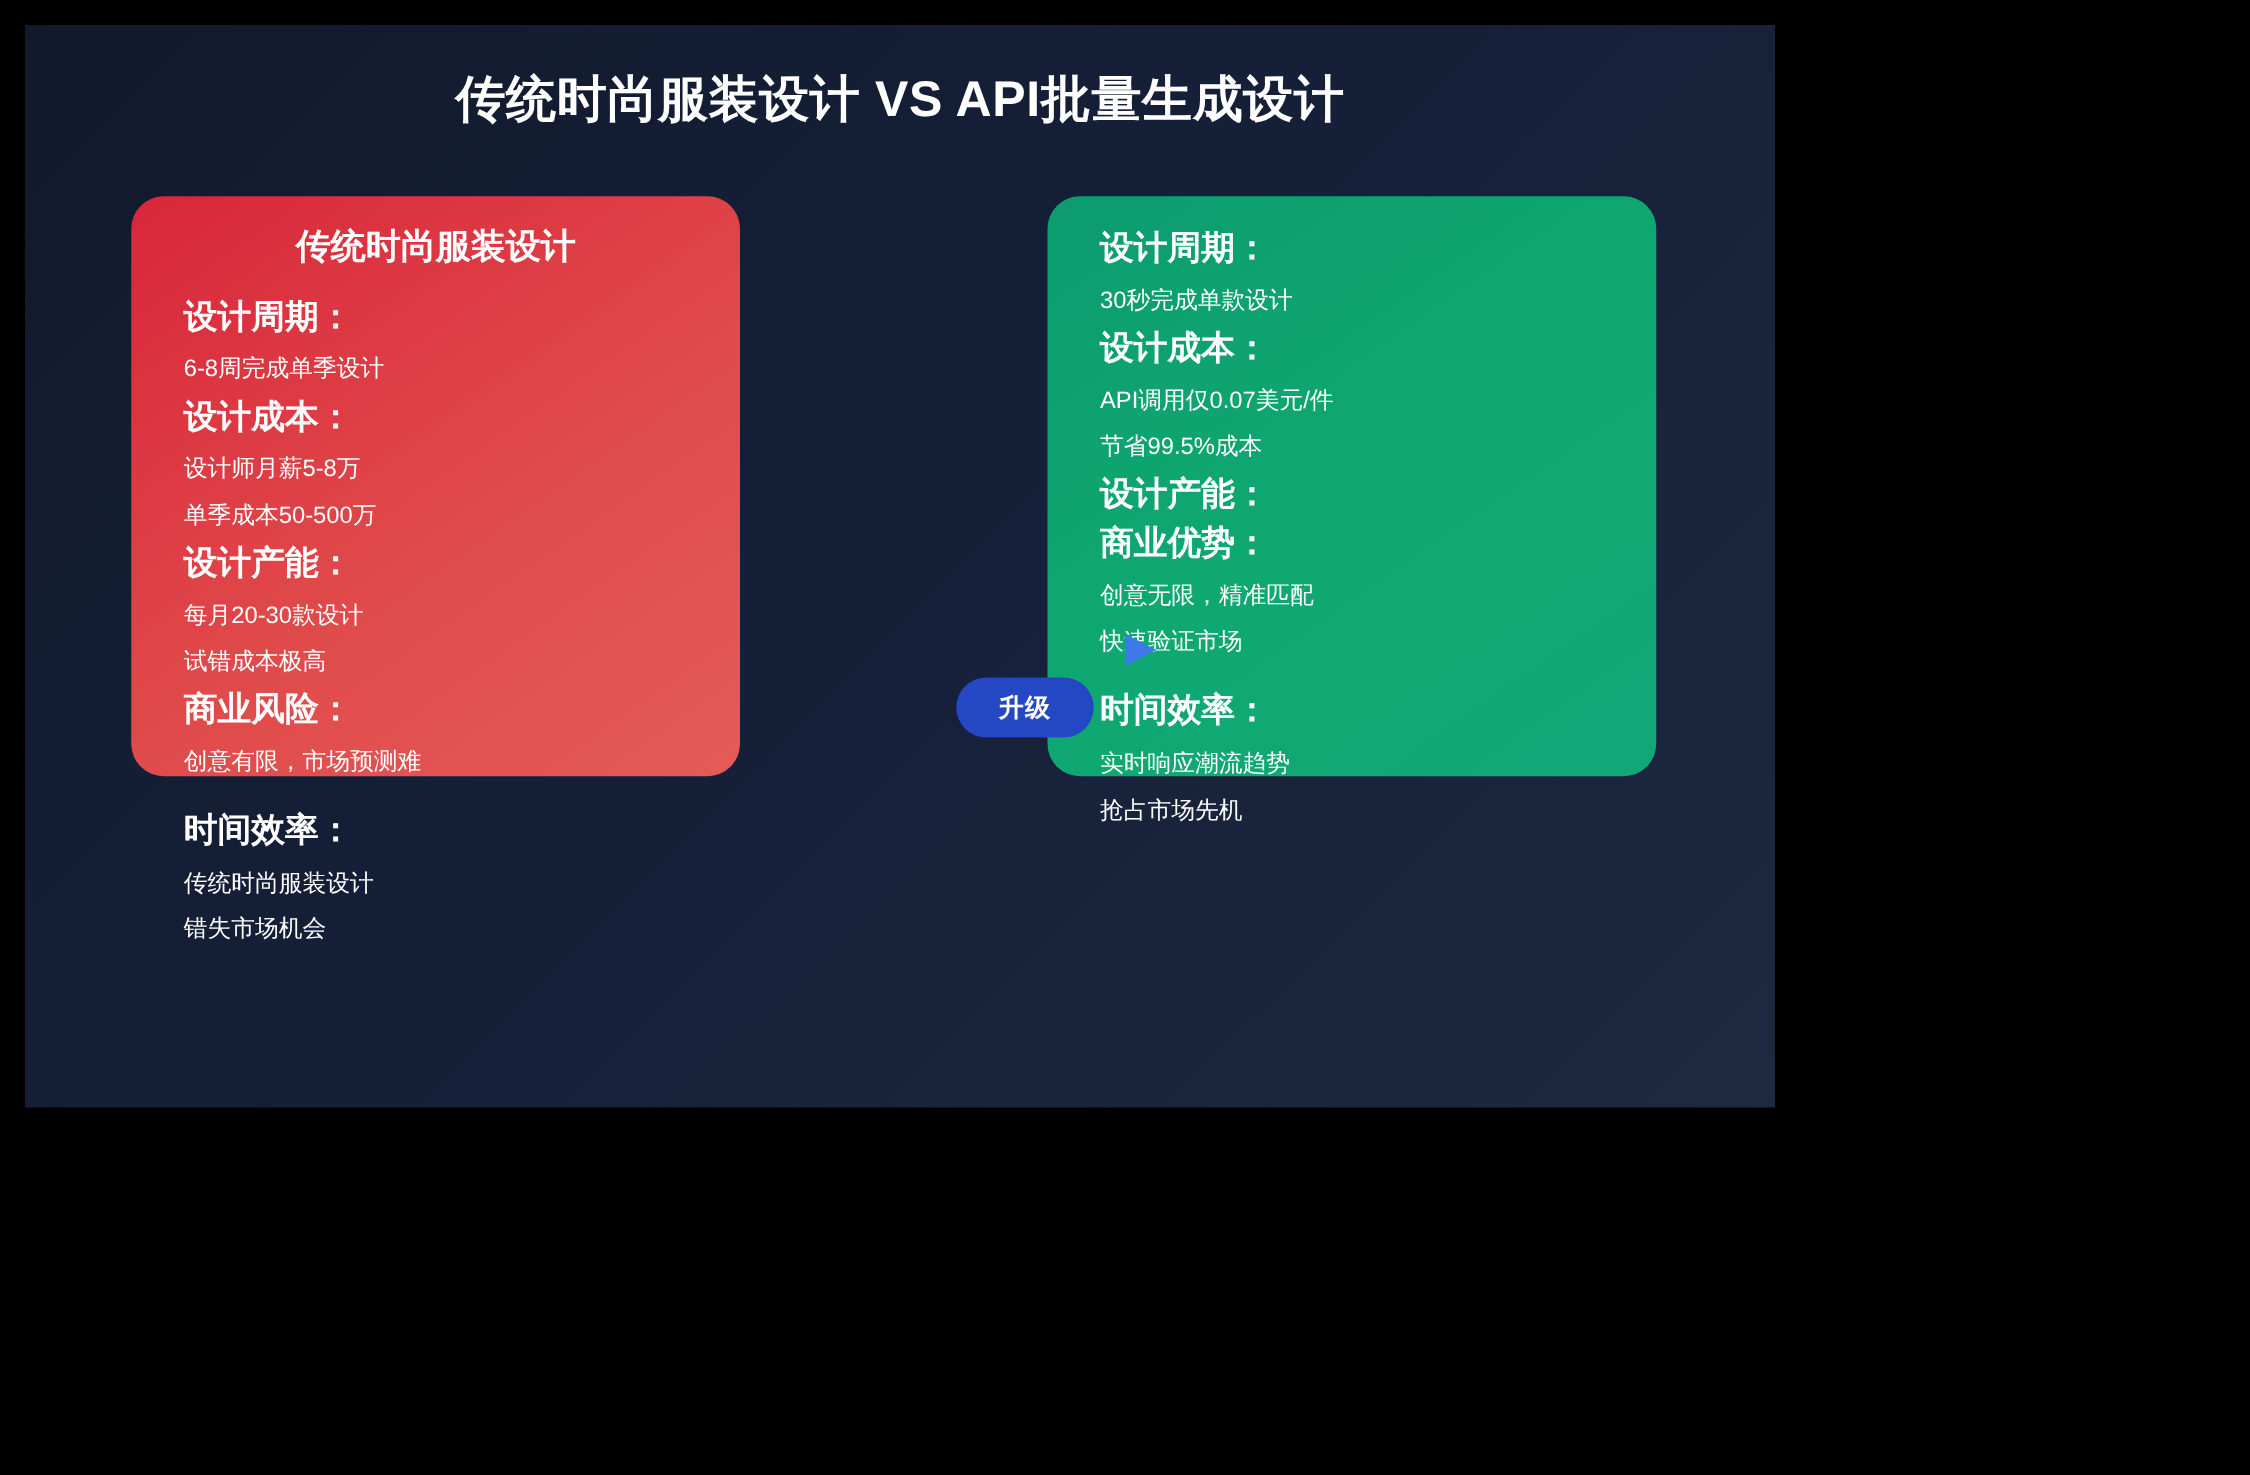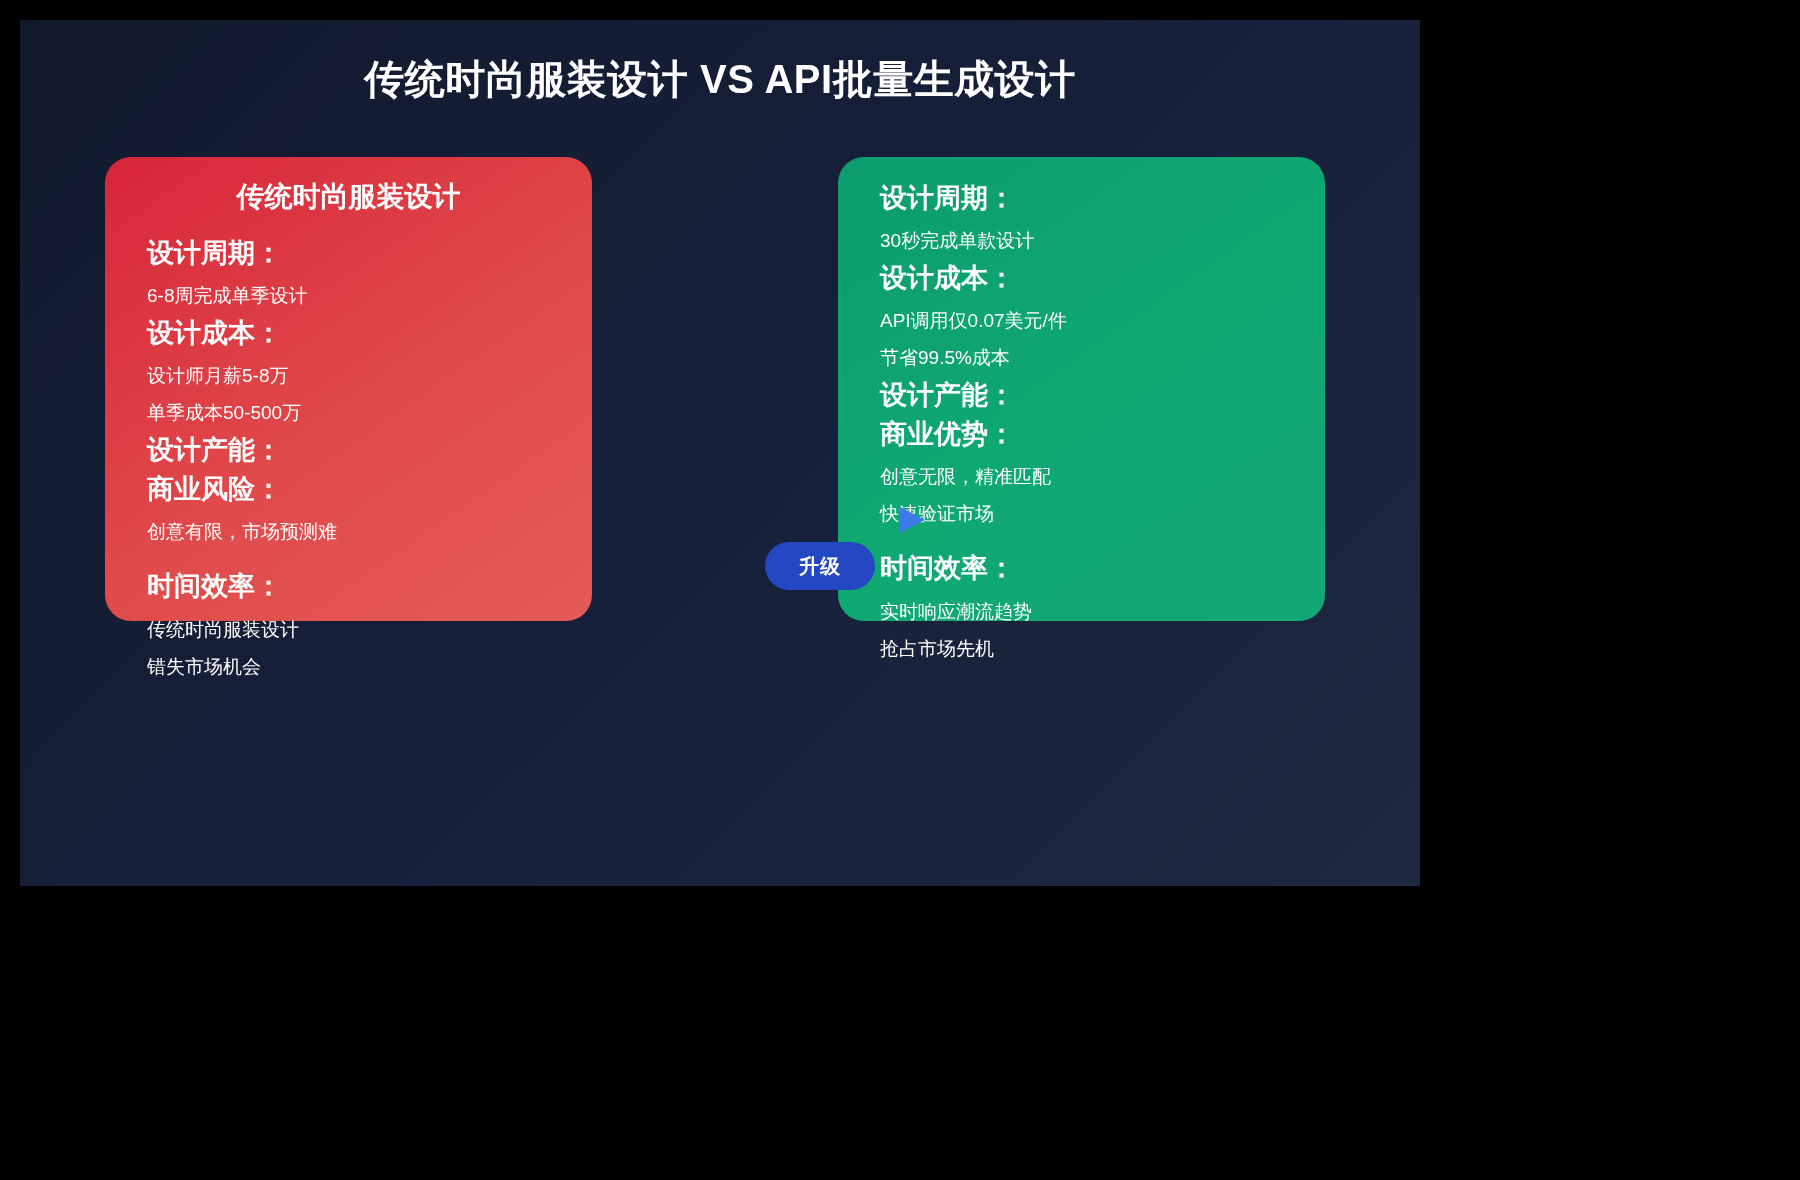--- a/index.html
+++ b/index.html
@@ -143,20 +143,24 @@
           <div class="sec-label">设计周期：</div>
           <div class="sec-lines">
             <div class="sec-line">6-8周完成单季设计</div>
           </div>
           <div class="sec-label">设计成本：</div>
           <div class="sec-lines">
             <div class="sec-line">设计师月薪5-8万</div>
             <div class="sec-line">单季成本50-500万</div>
           </div>
           <div class="sec-label">设计产能：</div>
+          <div class="sec-lines">
+            <div class="sec-line">每月20-30款设计</div>
+            <div class="sec-line">试错成本极高</div>
+          </div>
           <div class="sec-label">商业风险：</div>
           <div class="sec-lines">
             <div class="sec-line">创意有限，市场预测难</div>
           </div>
           <div class="sec-gap"></div>
           <div class="sec-label">时间效率：</div>
           <div class="sec-lines">
             <div class="sec-line">传统时尚服装设计</div>
             <div class="sec-line">错失市场机会</div>
           </div>

